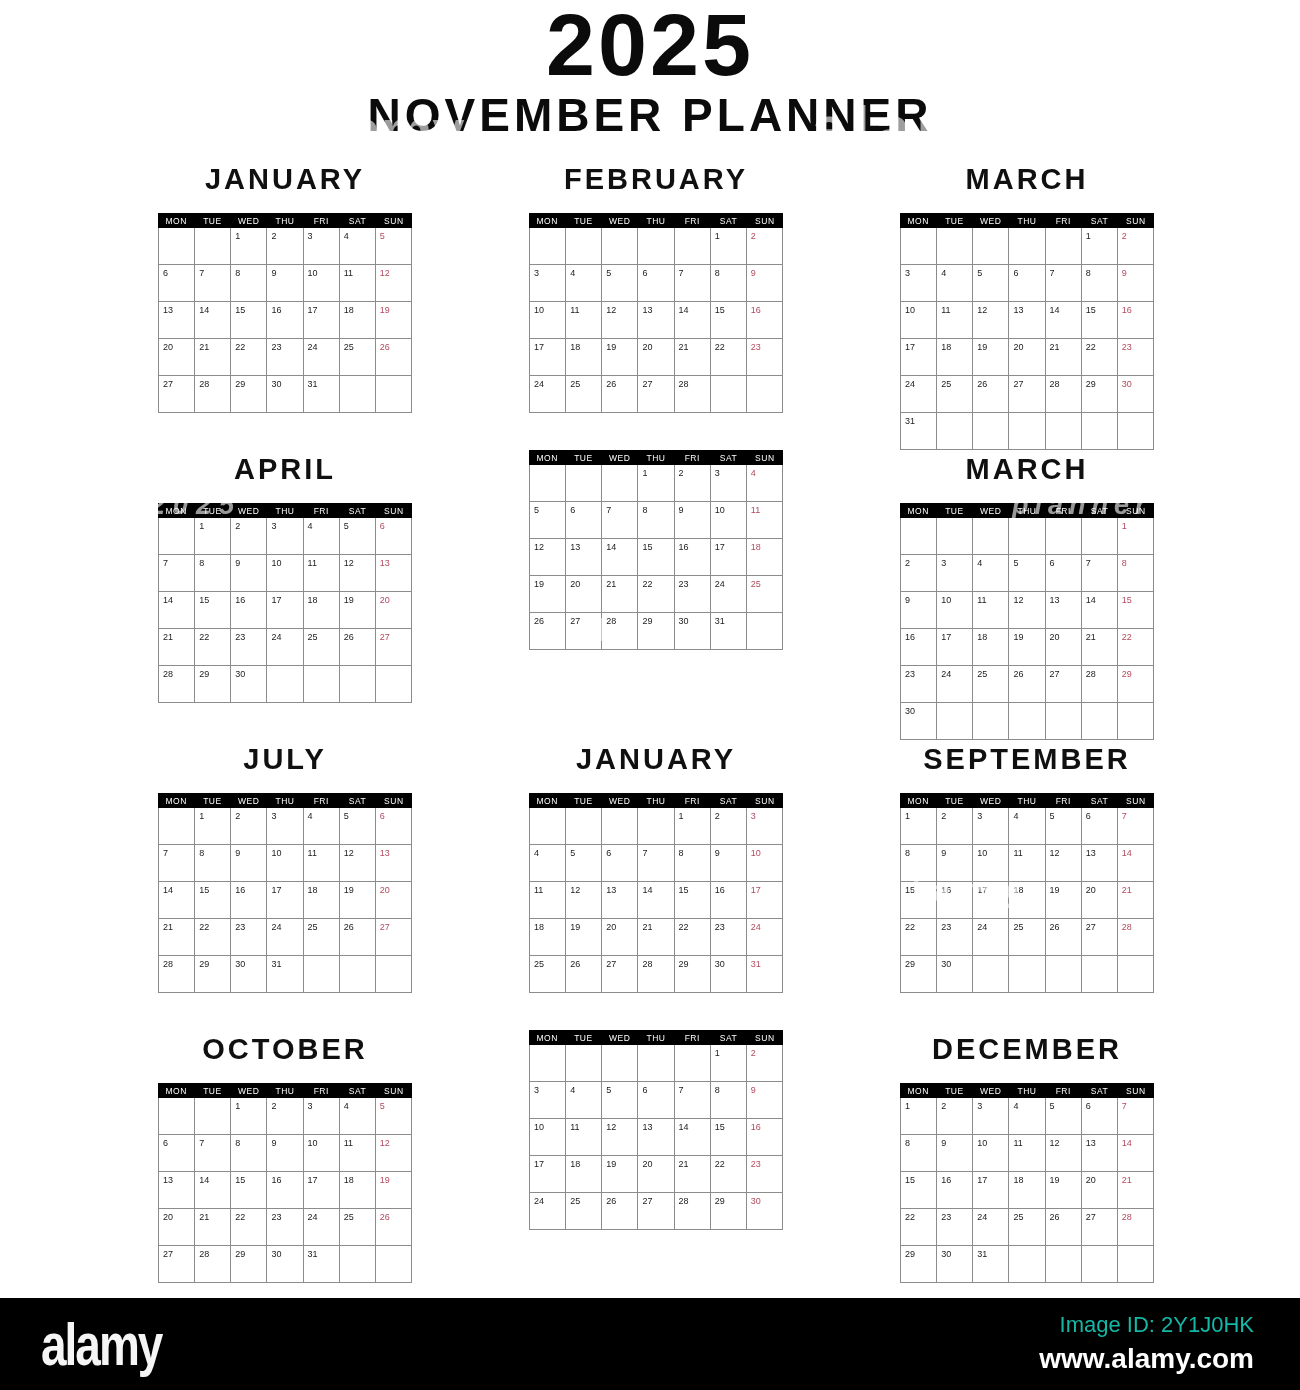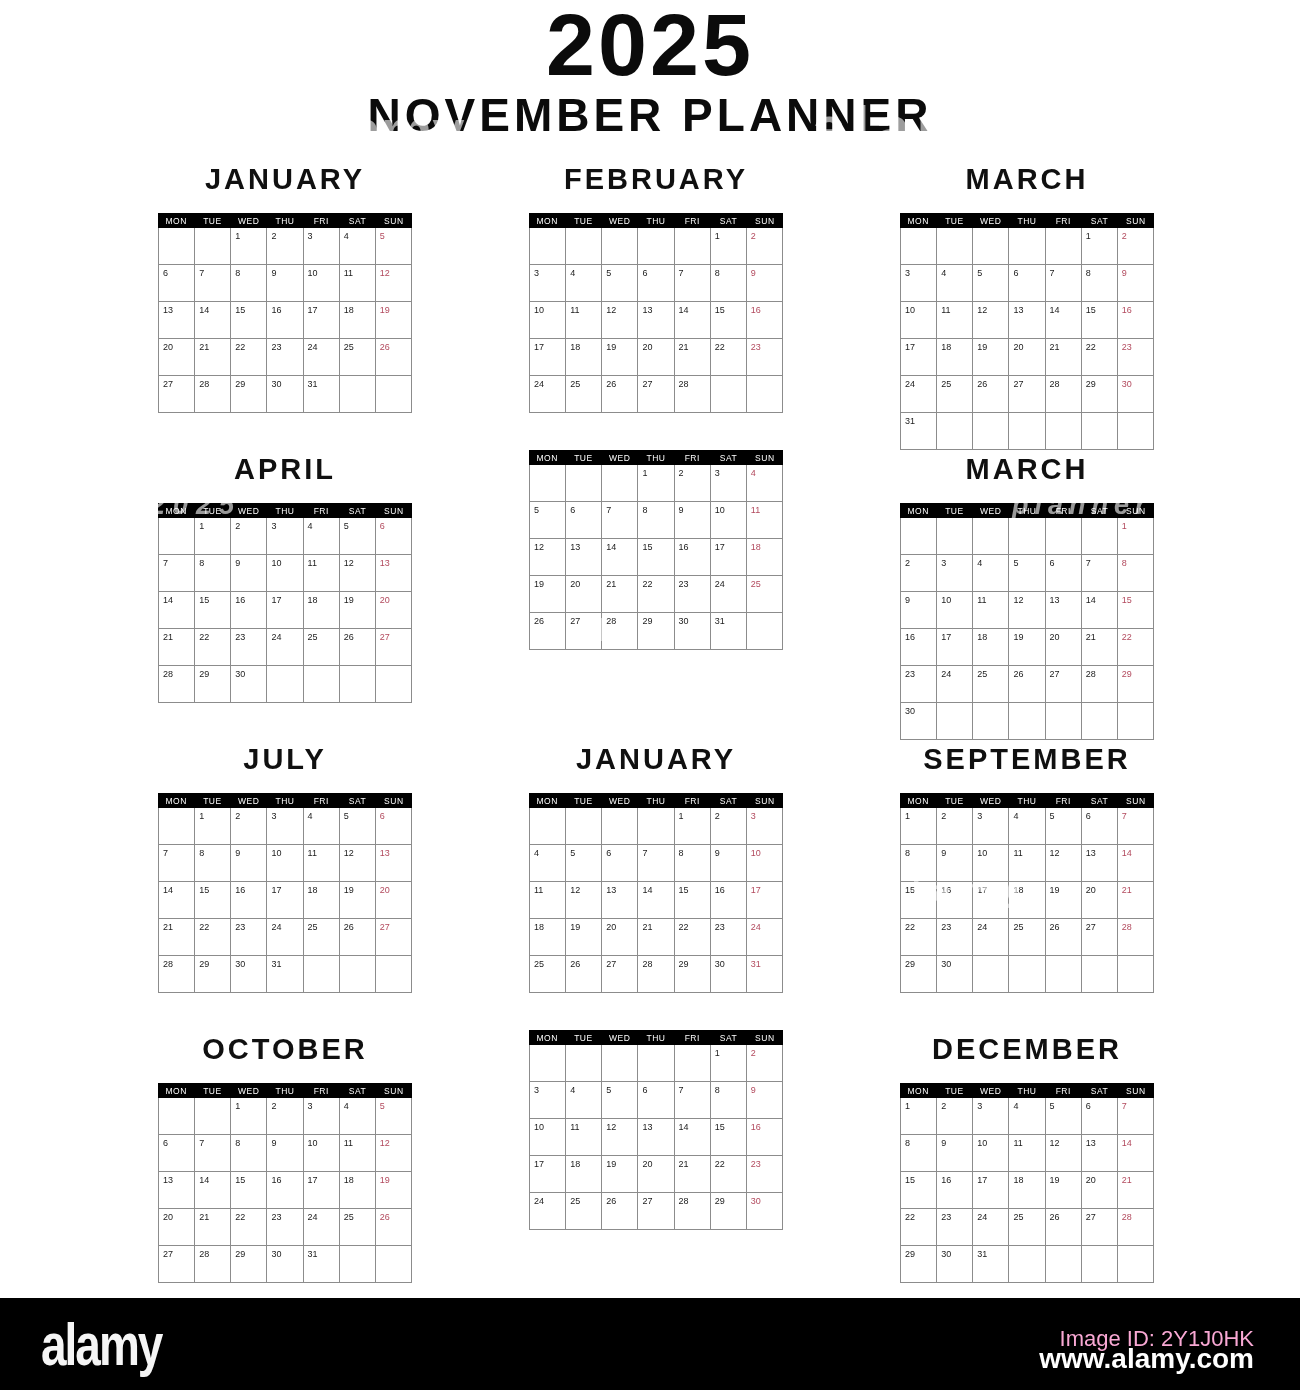--- a/index.html
+++ b/index.html
@@ -28,21 +28,21 @@
     border-left:1px solid #8c8c8c; }
   .day-cell { border-right:1px solid #8c8c8c; border-bottom:1px solid #8c8c8c;
     font-size:9px; color:#1b1b1b; padding:3px 0 0 4px; line-height:10px; }
   .day-cell.sun { color:var(--sunday-color, #b2495d); }
 
   .footer-bar { position:absolute; left:0; top:1298px; width:1300px; height:92px;
     background:var(--footer-bg, #000); }
   .footer-logo { position:absolute; left:41px; top:11px; color:#f5f5f5;
     font-size:46px; font-weight:bold; letter-spacing:-2px;
     transform:scaleY(1.3); transform-origin:top left; }
-  .footer-image-id { position:absolute; right:46px; top:28px; color:#f9a8d4;
+  .footer-image-id { position:absolute; right:46px; top:14px; color:#14b8a6;
     font-size:22px; text-align:center; }
   .footer-url { position:absolute; right:46px; top:45px; color:#ffffff;
     font-size:28px; font-weight:bold; text-align:right;margin-left:10px; }
 
   
   .ghost { position:absolute; color:rgba(255,255,255,0.6); font-weight:bold; z-index:5;
     pointer-events:none; white-space:nowrap; }
   .ghost-title { left:812px; top:92px; font-size:62px; letter-spacing:6px; }
   .ghost-title-left { left:300px; top:96px; font-size:58px; }
   .ghost-apr { left:150px; top:490px; font-size:27px; font-style:italic; letter-spacing:8px; }

